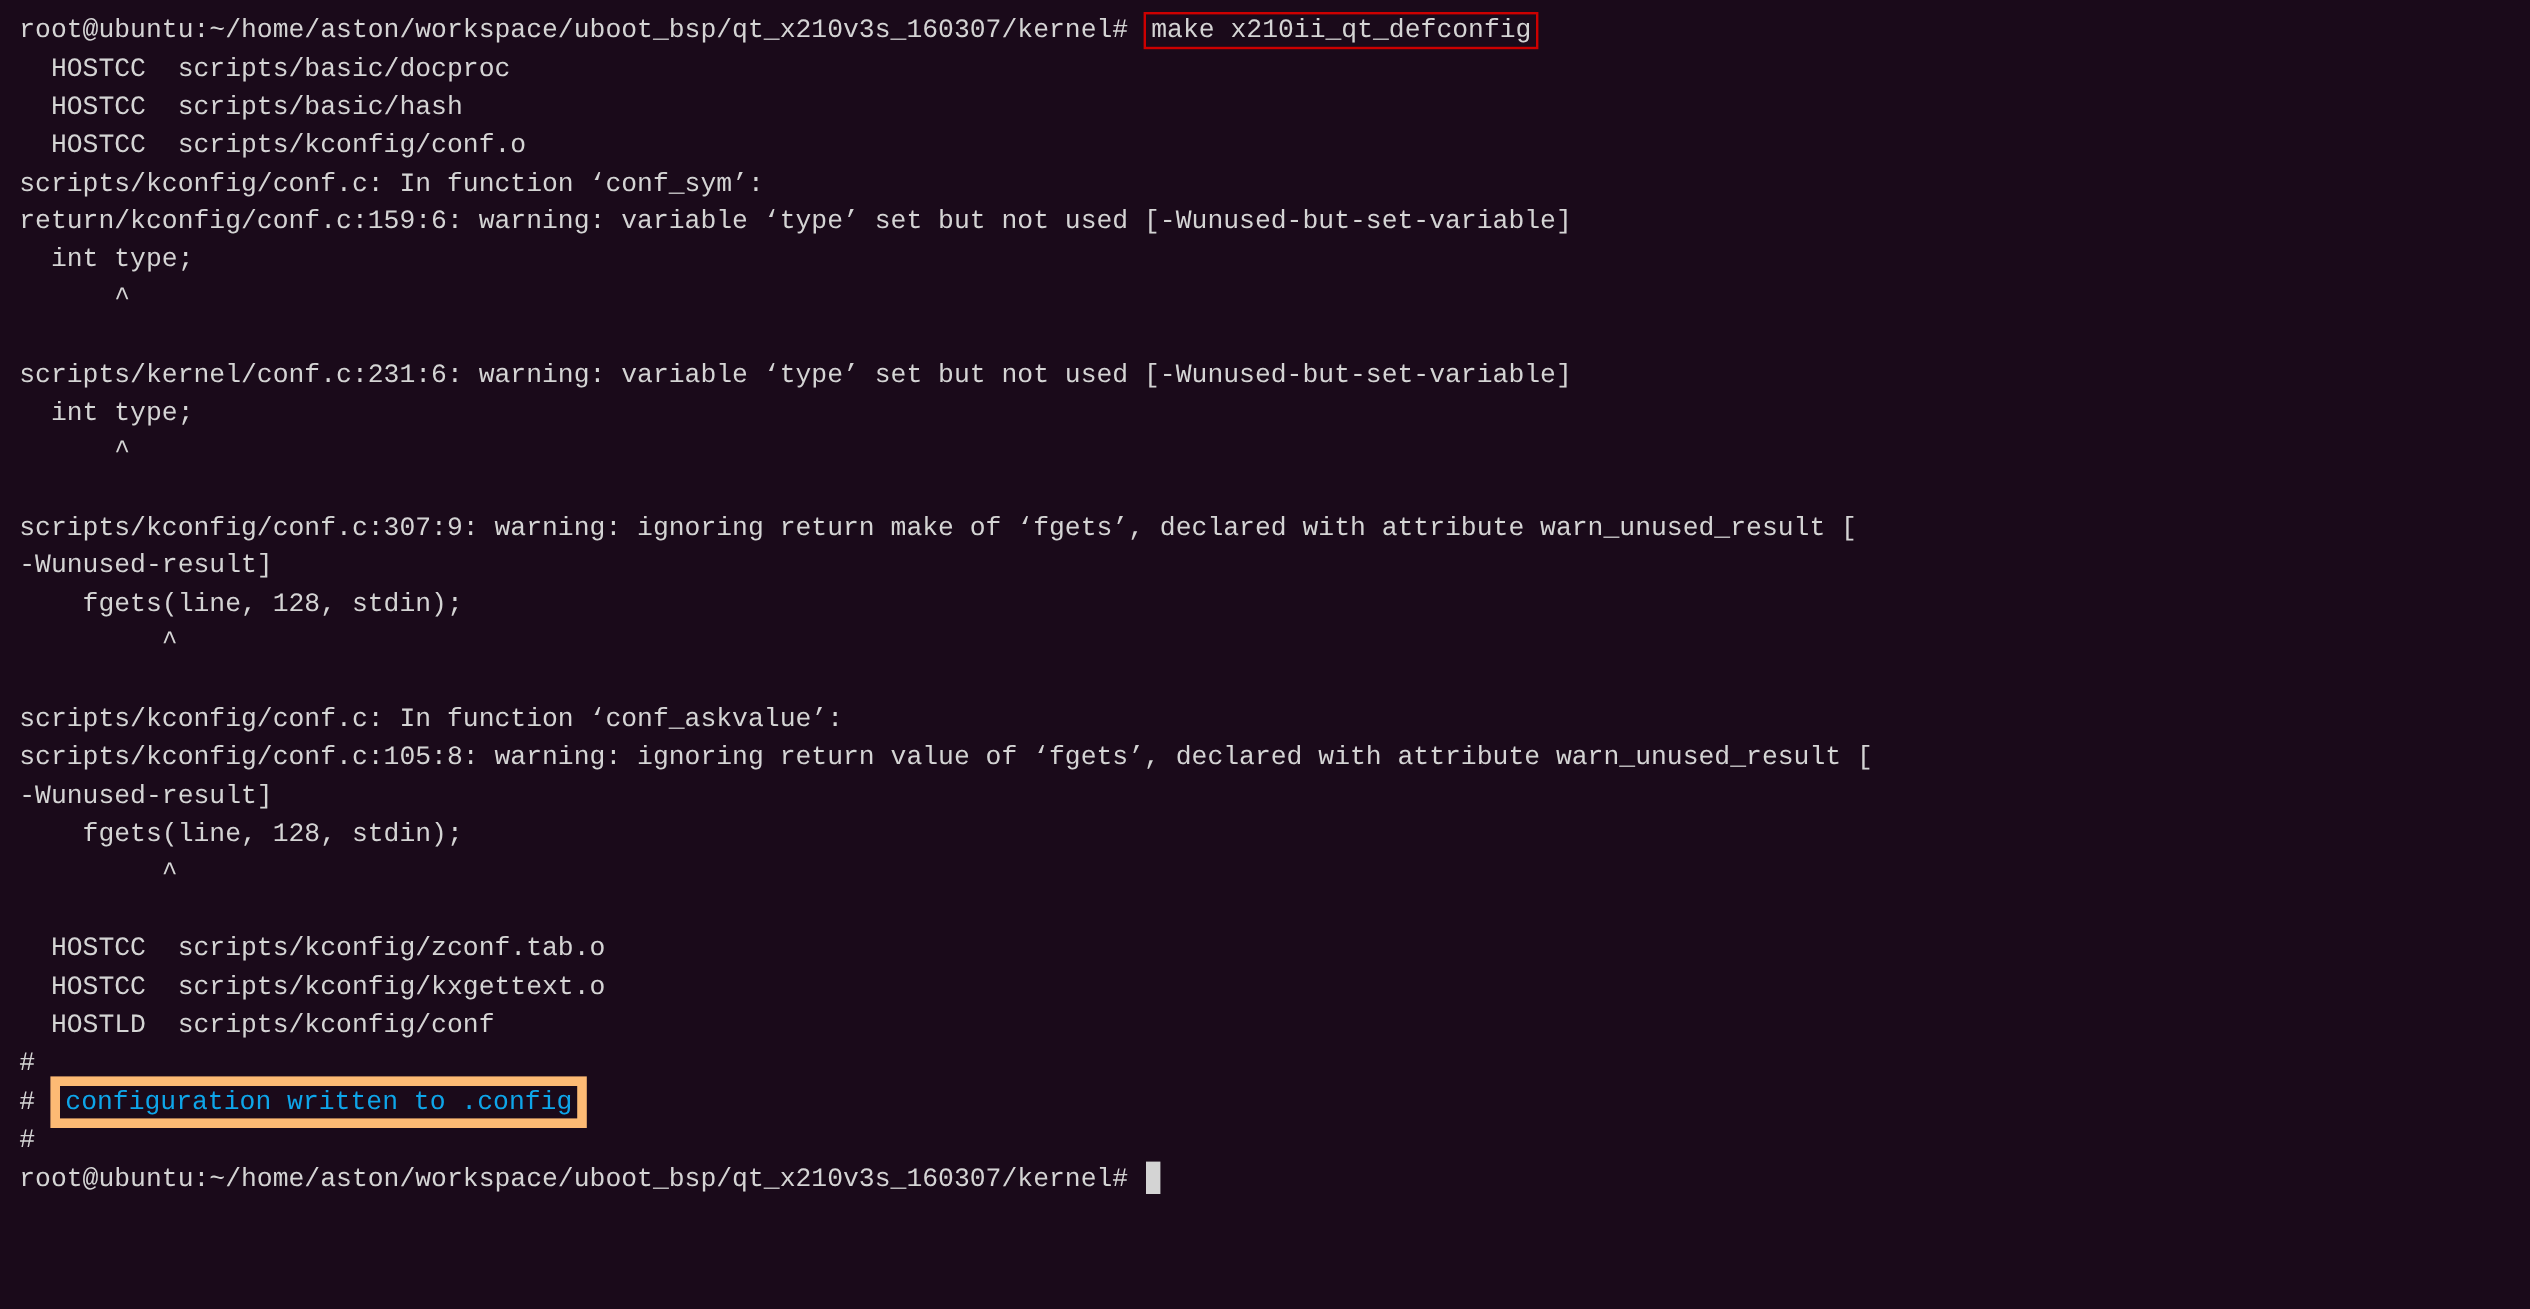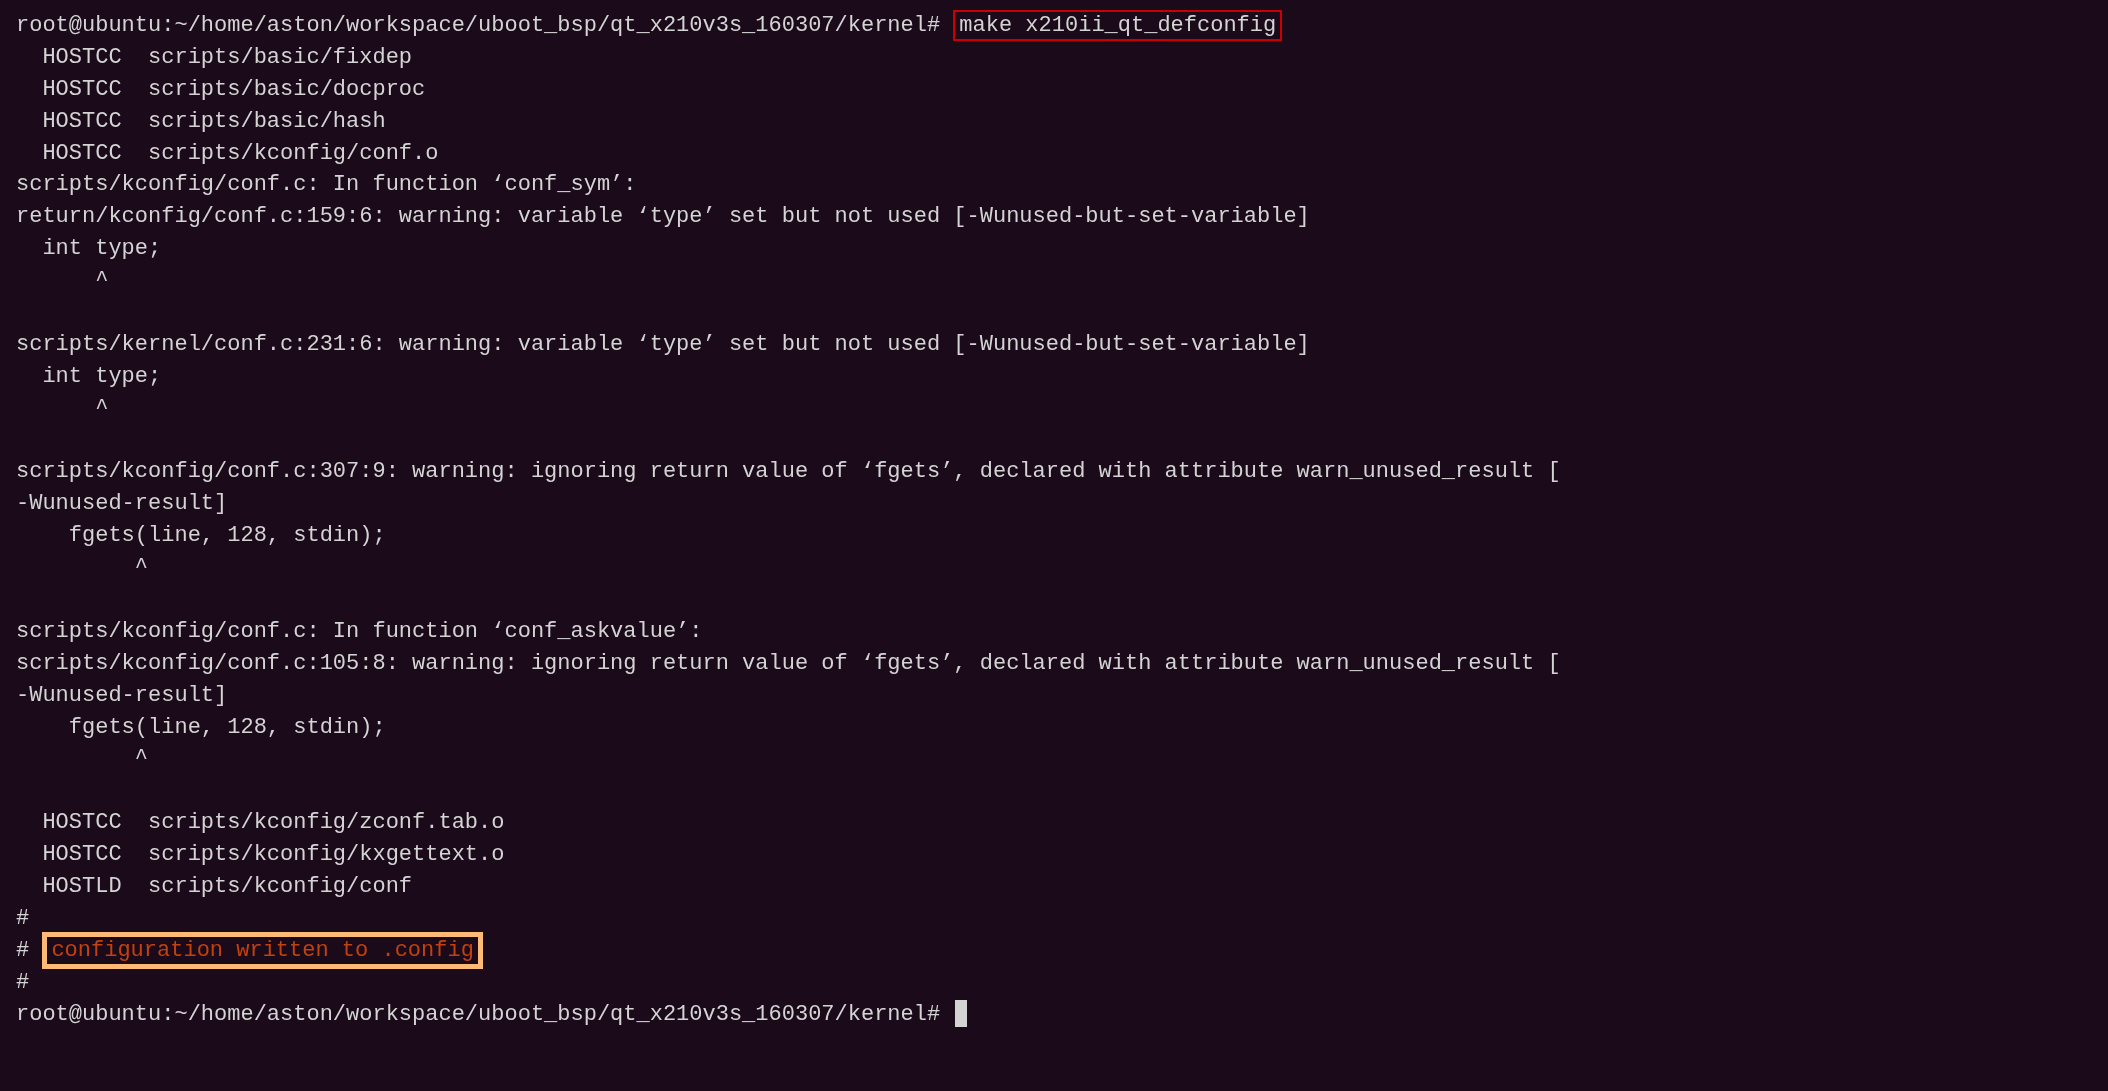--- a/index.html
+++ b/index.html
@@ -31,58 +31,57 @@
 
     .command-box {
       display: inline;
       border: 2px solid #cc0000;
       padding: 1px 4px;
       color: #d4d4d4;
     }
 
     .highlight-box {
       display: inline;
-      border: 5px solid #fdba74;
+      border: 8px solid #fdba74;
       padding: 1px 4px;
-      color: #c2410c;
+      color: #0ea5e9;
     }
 
     .cursor {
       display: inline-block;
       width: 12px;
       height: 1.2em;
       background-color: #d4d4d4;
       vertical-align: text-bottom;
       margin-left: 2px;
     }
   </style>
 </head>
 <body>
 
 <div class="terminal">
 
   <span class="line"><span>root@ubuntu:~/home/aston/workspace/uboot_bsp/qt_x210v3s_160307/kernel#</span> <span class="command-box">make x210ii_qt_defconfig</span></span>
 
-  <span class="line">  HOSTCC  scripts/basic/fixdep</span>
   <span class="line">  HOSTCC  scripts/basic/docproc</span>
   <span class="line">  HOSTCC  scripts/basic/hash</span>
   <span class="line">  HOSTCC  scripts/kconfig/conf.o</span>
 
   <span class="line">scripts/kconfig/conf.c: In function ‘conf_sym’:</span>
   <span class="line">return/kconfig/conf.c:159:6: warning: variable ‘type’ set but not used [-Wunused-but-set-variable]</span>
   <span class="line">  int type;</span>
   <span class="line">      ^</span>
   <span class="line">&nbsp;</span>
 
   <span class="line">scripts/kernel/conf.c:231:6: warning: variable ‘type’ set but not used [-Wunused-but-set-variable]</span>
   <span class="line">  int type;</span>
   <span class="line">      ^</span>
   <span class="line">&nbsp;</span>
 
-  <span class="line">scripts/kconfig/conf.c:307:9: warning: ignoring return value of ‘fgets’, declared with attribute warn_unused_result [</span>
+  <span class="line">scripts/kconfig/conf.c:307:9: warning: ignoring return make of ‘fgets’, declared with attribute warn_unused_result [</span>
   <span class="line">-Wunused-result]</span>
   <span class="line">    fgets(line, 128, stdin);</span>
   <span class="line">         ^</span>
   <span class="line">&nbsp;</span>
 
   <span class="line">scripts/kconfig/conf.c: In function ‘conf_askvalue’:</span>
   <span class="line">scripts/kconfig/conf.c:105:8: warning: ignoring return value of ‘fgets’, declared with attribute warn_unused_result [</span>
   <span class="line">-Wunused-result]</span>
   <span class="line">    fgets(line, 128, stdin);</span>
   <span class="line">         ^</span>

